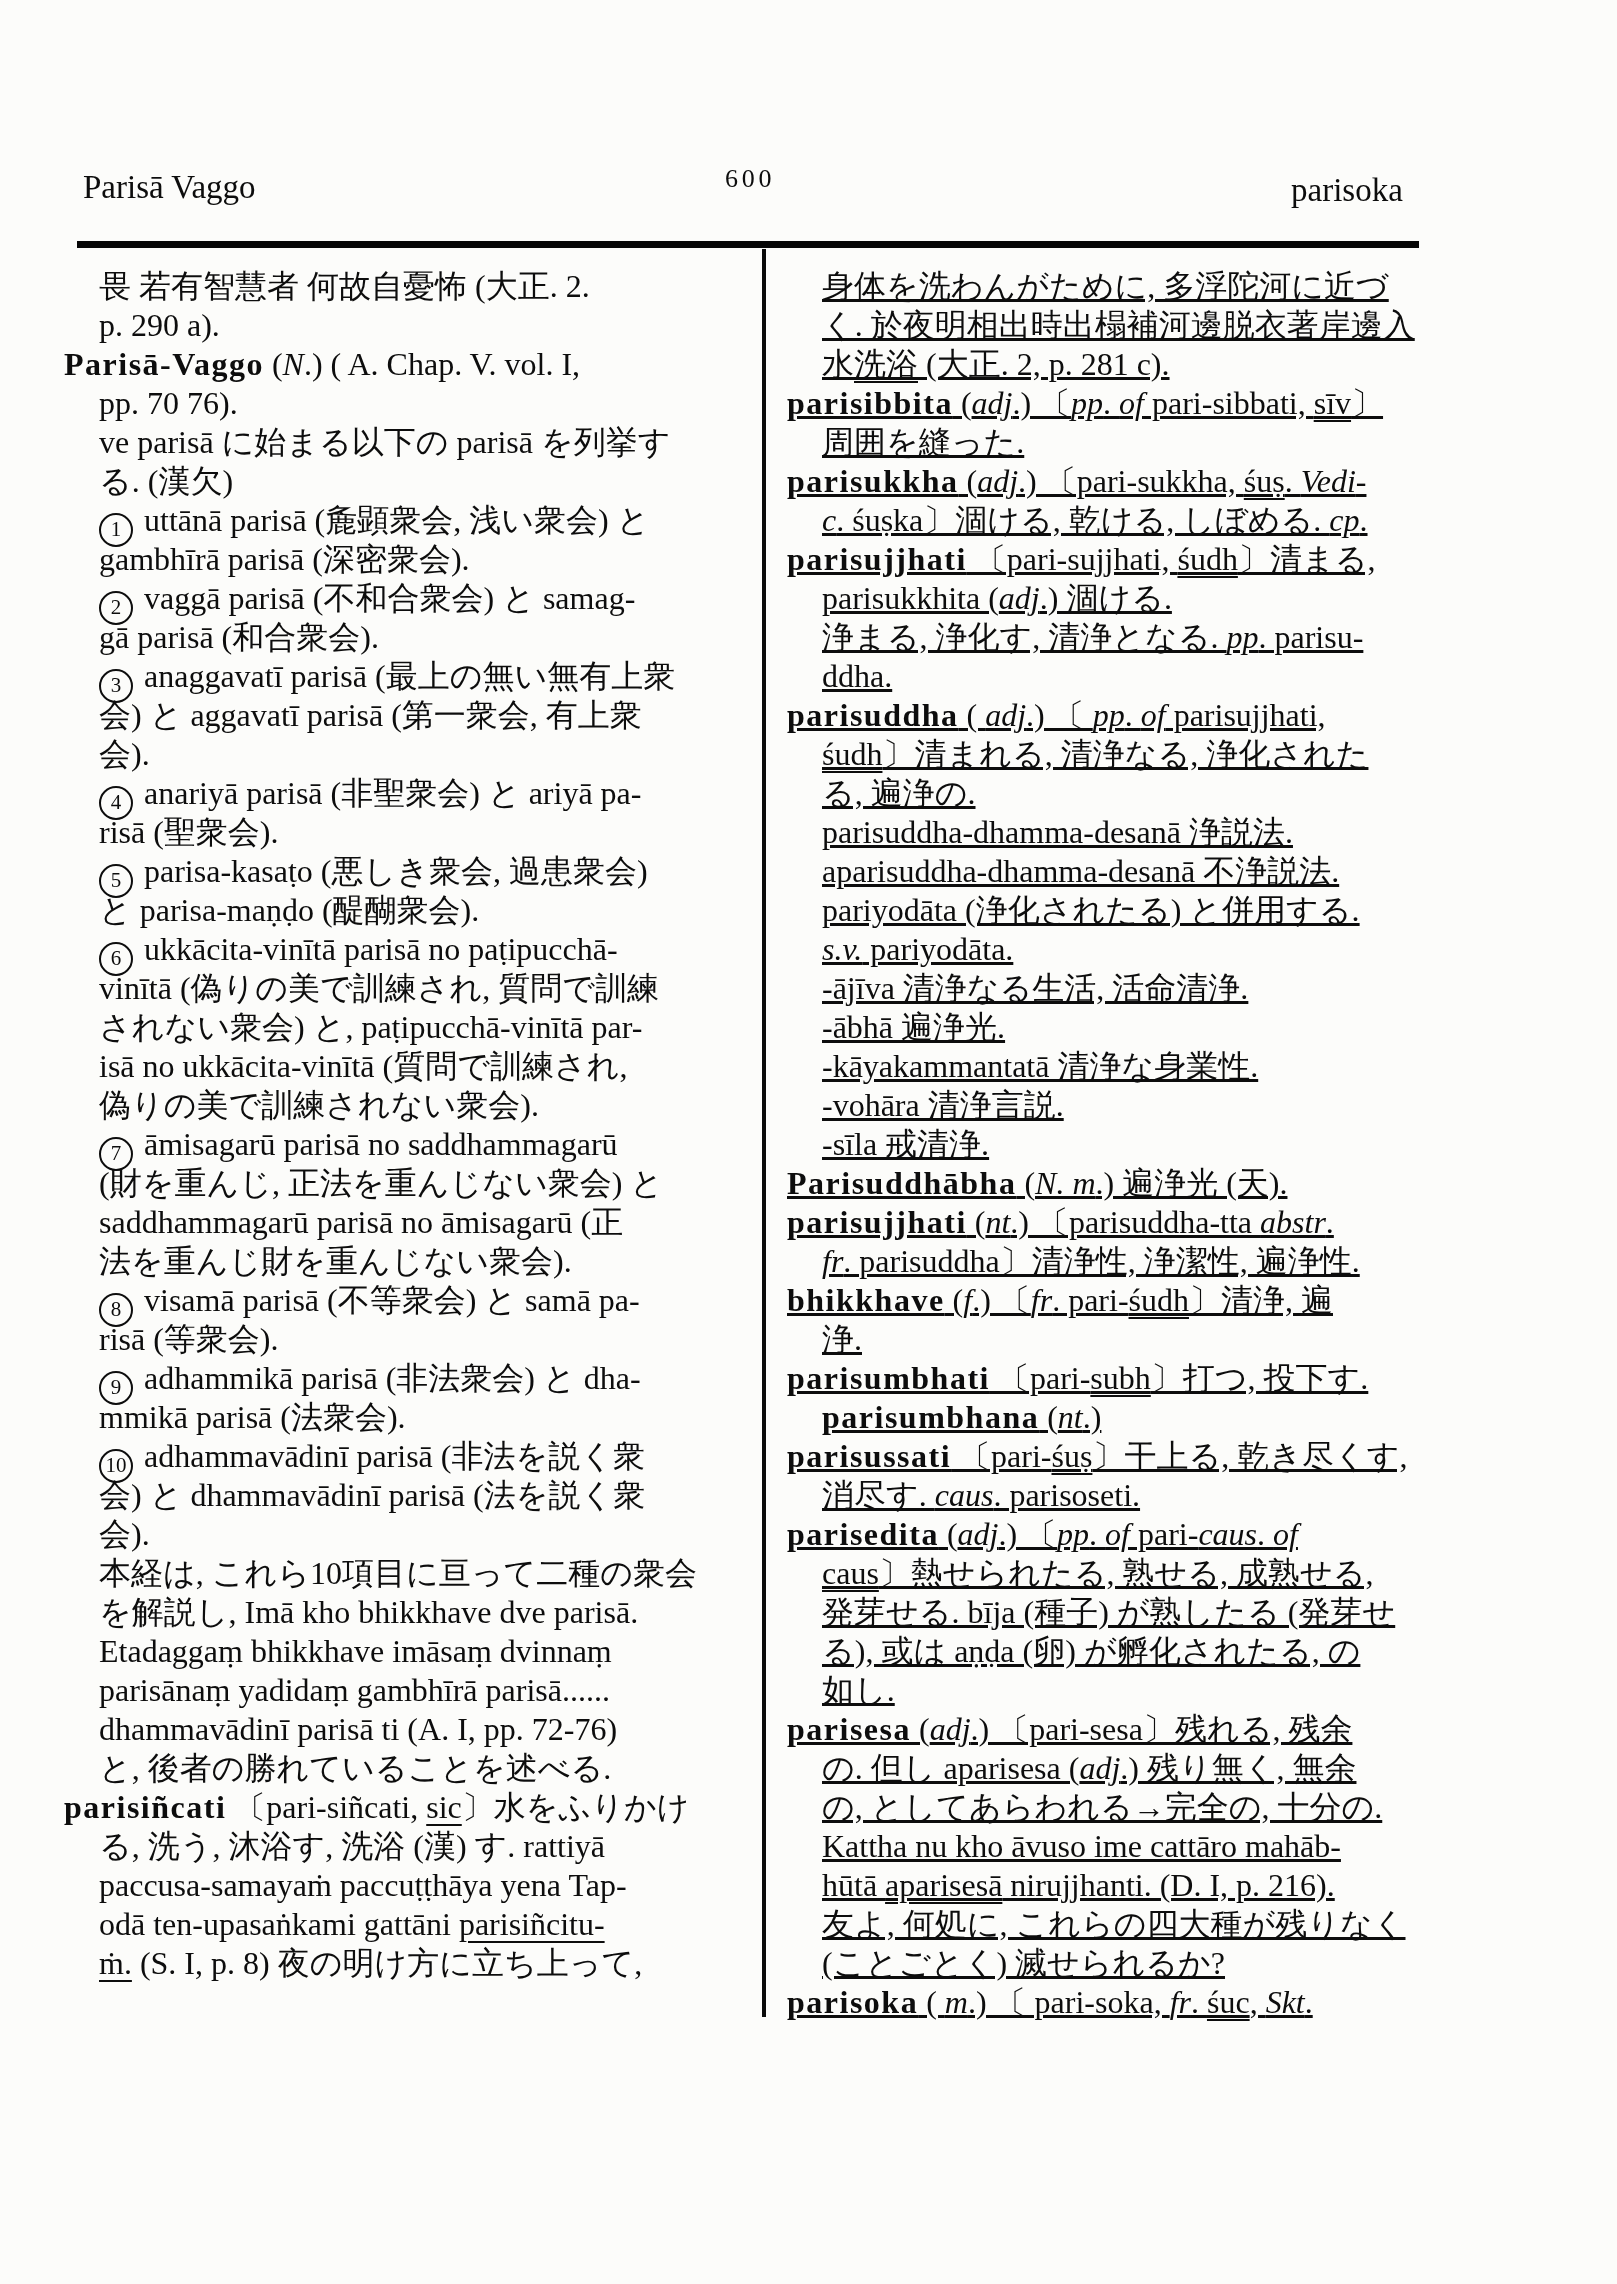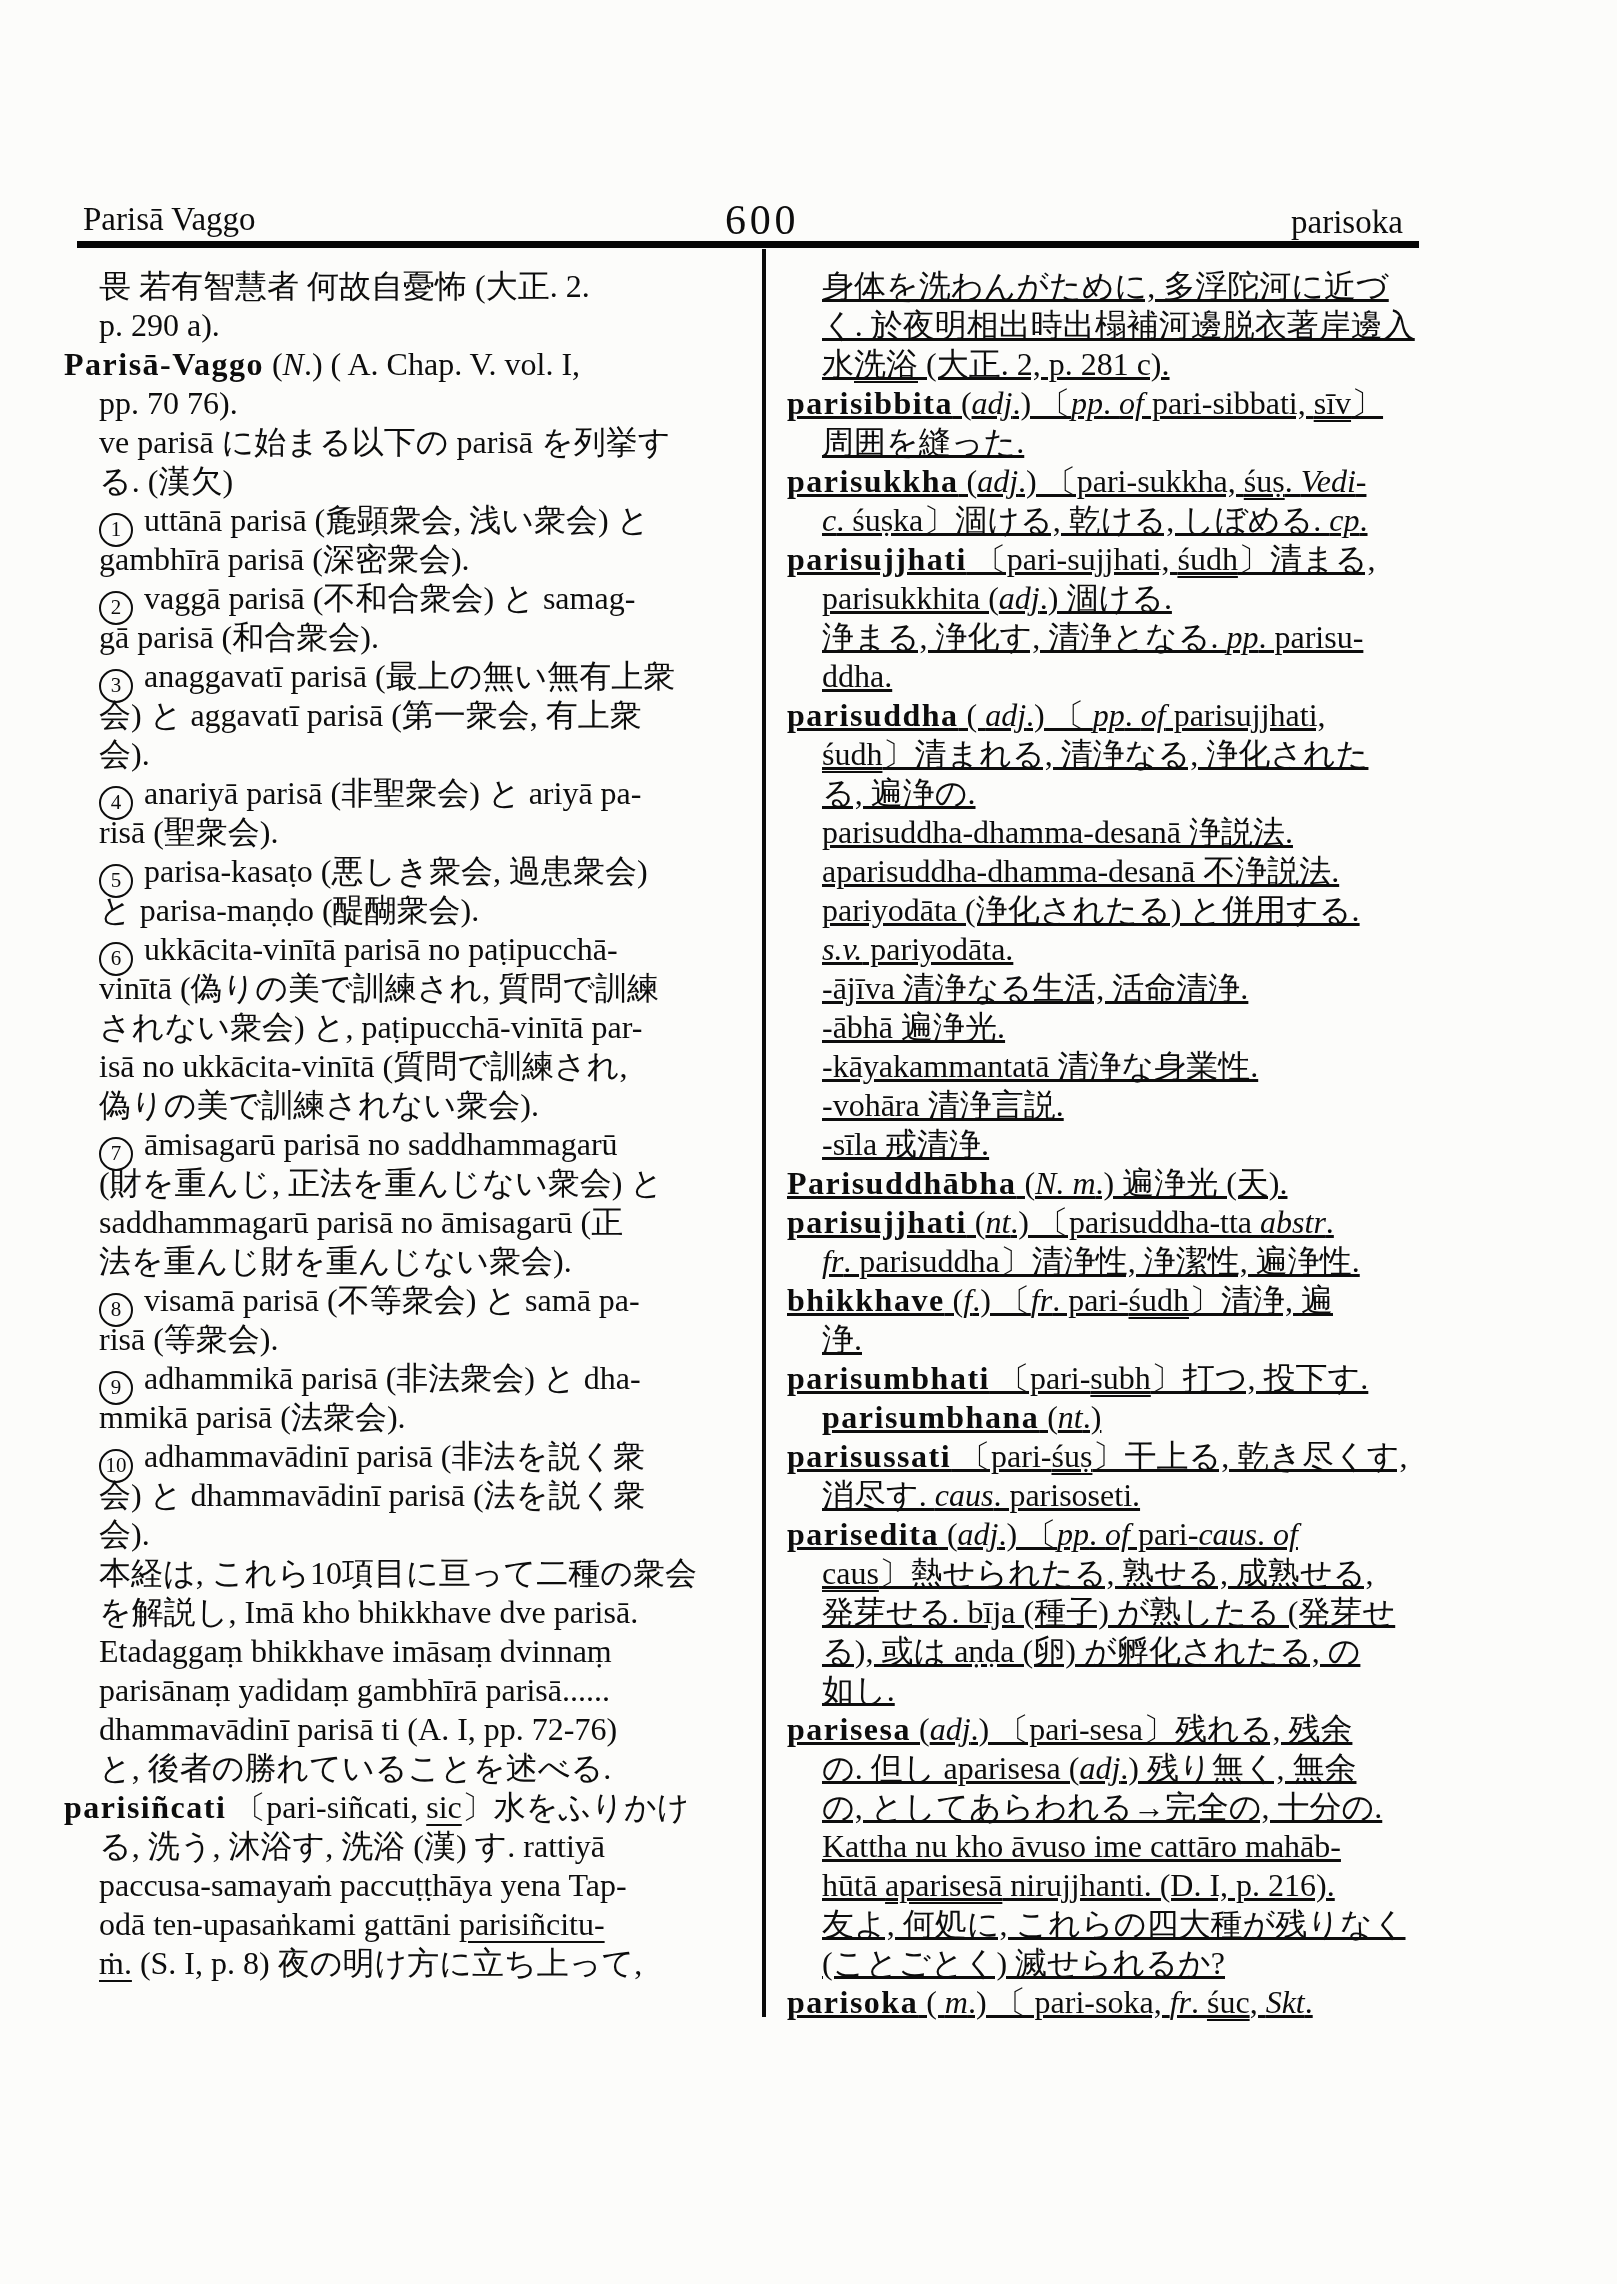--- a/index.html
+++ b/index.html
@@ -1,22 +1,22 @@
 <!DOCTYPE html>
 <html style="font-size:12px"><head>
 <meta charset="utf-8">
 <style>
   html,body{margin:0;padding:0;background:#d8d8d4;}
   .page{
     position:relative;width:1617px;height:2284px;background:#fcfcfa;color:#0d0d0d;
     font-family:"Liberation Serif","DejaVu Serif",serif;overflow:hidden;
   }
-  .running-head{position:absolute;font-size:33px;white-space:nowrap;margin-top:32px;}
+  .running-head{position:absolute;font-size:33px;white-space:nowrap;}
   .rh-left{left:83px;top:169px;}
-  .rh-center{left:725px;top:164px;font-size:42px;letter-spacing:3.8px;}
+  .rh-center{left:725px;top:164px;font-size:26px;letter-spacing:3.8px;}
   .rh-right{left:1291px;top:172px;}
   .head-rule{position:absolute;left:77px;top:241px;width:1342px;height:6.8px;background:#060606;}
   .col-divider{position:absolute;left:762px;top:249px;width:3.8px;height:1768px;background:#0a0a0a;}
   .col{position:absolute;top:267px;}
   .col-left{left:64px;width:683px;}
   .col-right{left:787px;width:638px;text-decoration:underline;}
   .line{height:39px;line-height:39px;font-size:32px;white-space:nowrap;}
   .line.ind{padding-left:35px;}
   .line b{font-weight:700;letter-spacing:1.5px;}
   .line i{font-style:italic;}

